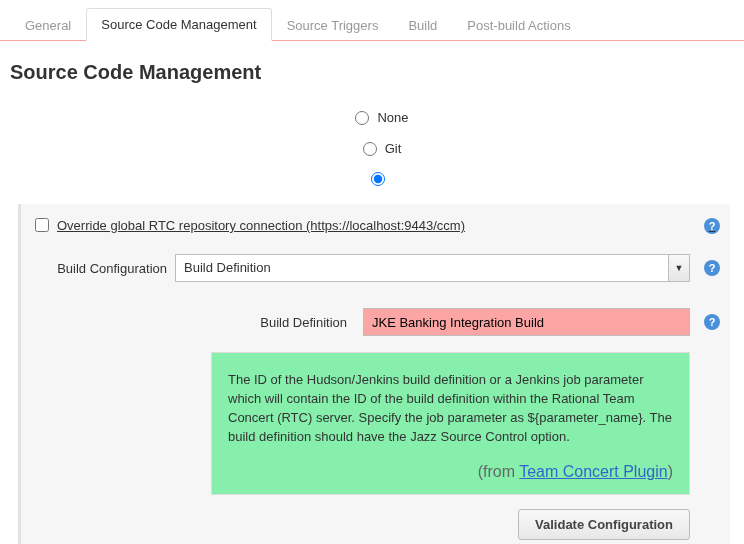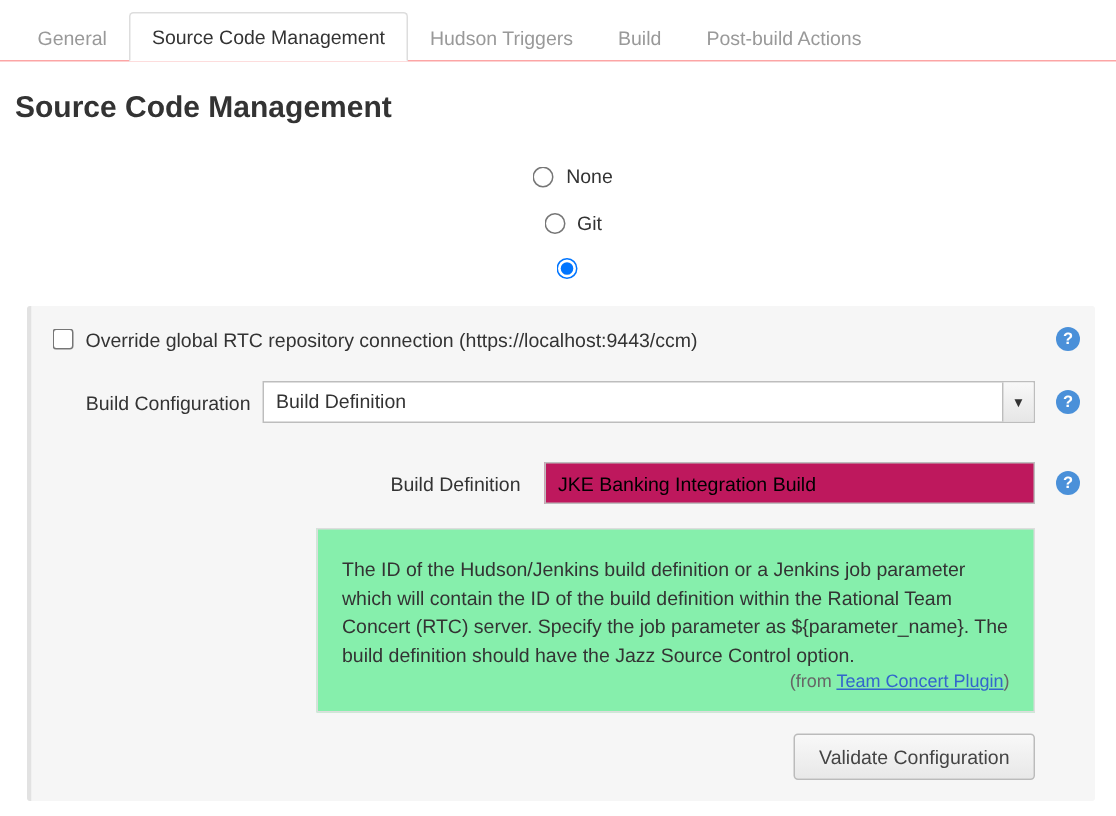--- a/index.html
+++ b/index.html
@@ -55,22 +55,22 @@
     background: #f6f6f6;
     border-left: 3px solid #e2e2e2;
     margin-left: 8px;
     margin-right: 4px;
     margin-top: 10px;
     padding: 10px 10px 14px 10px;
     border-radius: 2px;
   }
   .cb-row {
     display: flex;
-    align-items: center;
     padding: 4px 0 14px 0;
+    text-decoration: underline;
   }
   .cb-row input[type=checkbox] {
     margin: 0 8px 0 4px;
     width: 14px; height: 14px;
   }
   .help-icon {
     flex: 0 0 auto;
     width: 16px; height: 16px;
     border-radius: 50%;
     background: #4a90d9;
@@ -121,64 +121,66 @@
     justify-content: center;
     font-size: 9px;
     cursor: pointer;
   }
   .text-input {
     flex: 1;
     border: 1px solid #bdbdbd;
     padding: 5px 8px;
     height: 16px;
     font-size: 13px;
-    background: #be185d;
+    background: #fca5a5;
   }
   .help-box {
     margin-left: 180px;
     margin-right: 30px;
     margin-top: 10px;
     background: #86efac;
     border: 1px solid #ddd;
     padding: 18px 16px 10px 16px;
     font-size: 13px;
     line-height: 1.45;
     color: #333;
   }
   .help-src {
     text-align: right;
-    font-size: 12px;
+    margin-top: 14px;
+    font-size: 16px;
     color: #666;
   }
   .help-src a {
     color: #3366cc;
     text-decoration: underline;
   }
   .btn-row {
     display: flex;
     justify-content: flex-end;
     padding: 14px 30px 0 0;
   }
   .btn {
     background: linear-gradient(#f8f8f8,#e8e8e8);
     border: 1px solid #bbb;
     border-radius: 3px;
     padding: 7px 16px;
     font-size: 13px;
     cursor: pointer;
     color: #444;
+    font-weight: bold;
   }
 </style>
 </head>
 <body>
 
 <div class="tabs">
   <div class="tab">General</div>
   <div class="tab active">Source Code Management</div>
-  <div class="tab">Hudson Triggers</div>
+  <div class="tab">Source Triggers</div>
   <div class="tab">Build</div>
   <div class="tab">Post-build Actions</div>
 </div>
 
 <div class="section">
   <h2 class="section-title">Source Code Management</h2>
 
   <div class="radio-row">
     <input type="radio" name="scm" style="">
     <span>None</span>

